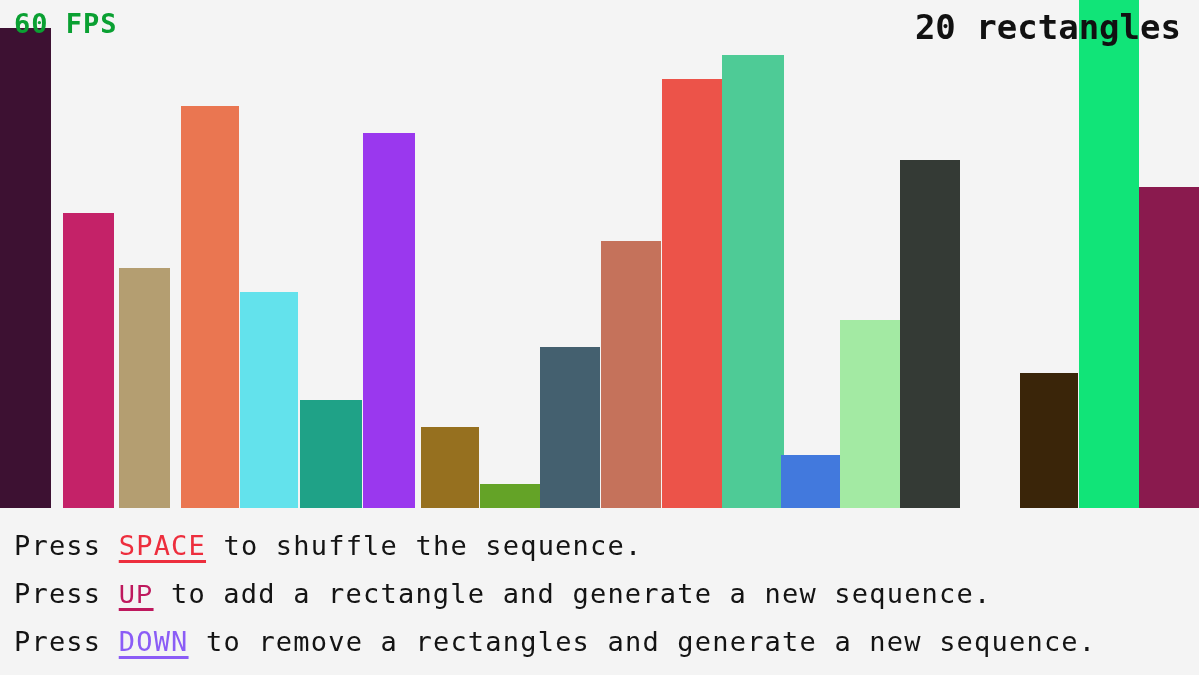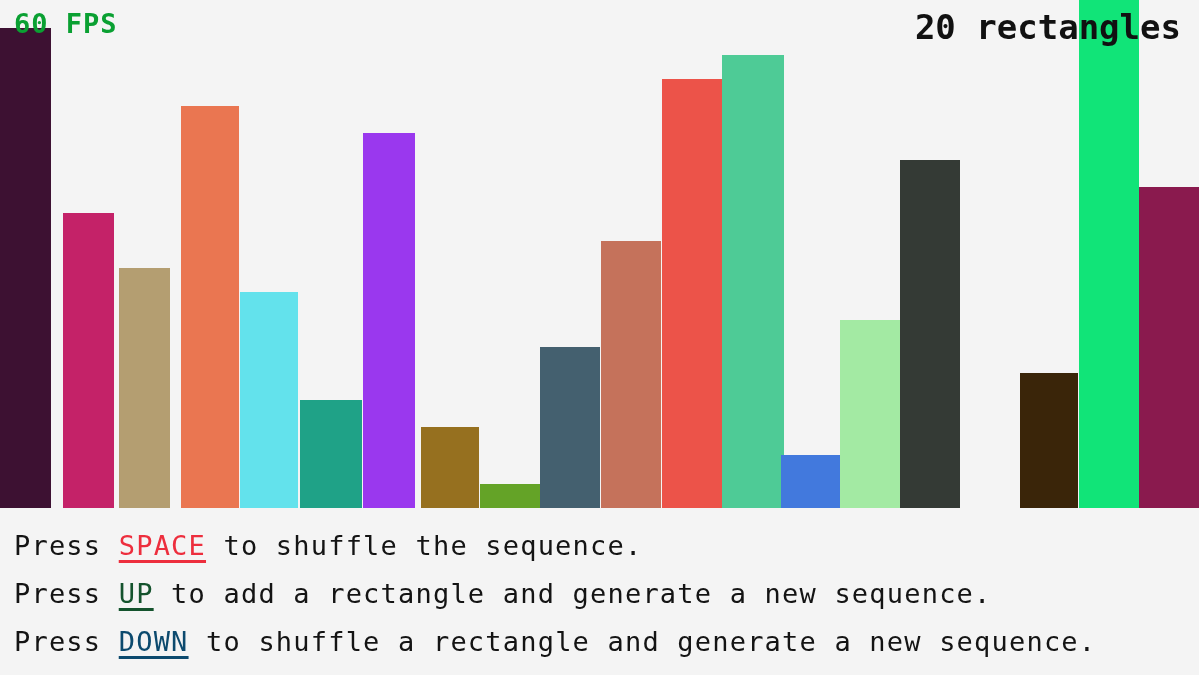--- a/index.html
+++ b/index.html
@@ -110,17 +110,17 @@
       <div class="bar" style="left: 1079px; width: 60px; height: 508px; background: rgb(17, 228, 120);"></div>
       <div class="bar" style="left: 1139px; width: 60px; height: 321px; background: rgb(138, 26, 78);"></div>
     </div>
 
   <div id="fps-counter" style="color: rgb(10, 160, 50);">60 FPS</div>
 
   <div id="rect-count" style="color: rgb(17, 17, 17);">20 rectangles</div>
 
   <div id="instructions">
       <div class="instr-line l0"><span>Press </span><span class="key" style="color: rgb(237, 46, 61);">SPACE</span><span> to shuffle the sequence.</span></div>
-      <div class="instr-line l1"><span>Press </span><span class="key" style="color: #14532d;">UP</span><span> to add a rectangle and generate a new sequence.</span></div>
-      <div class="instr-line l2"><span>Press </span><span class="key" style="color: #0c4a6e;">DOWN</span><span> to shuffle a rectangle and generate a new sequence.</span></div>
+      <div class="instr-line l1"><span>Press </span><span class="key" style="color: #be185d; font-family: Liberation Mono, monospace;">UP</span><span> to add a rectangle and generate a new sequence.</span></div>
+      <div class="instr-line l2"><span>Press </span><span class="key" style="color: #8b5cf6;">DOWN</span><span> to remove a rectangles and generate a new sequence.</span></div>
     </div>
 
 </div>
 
 </body></html>

